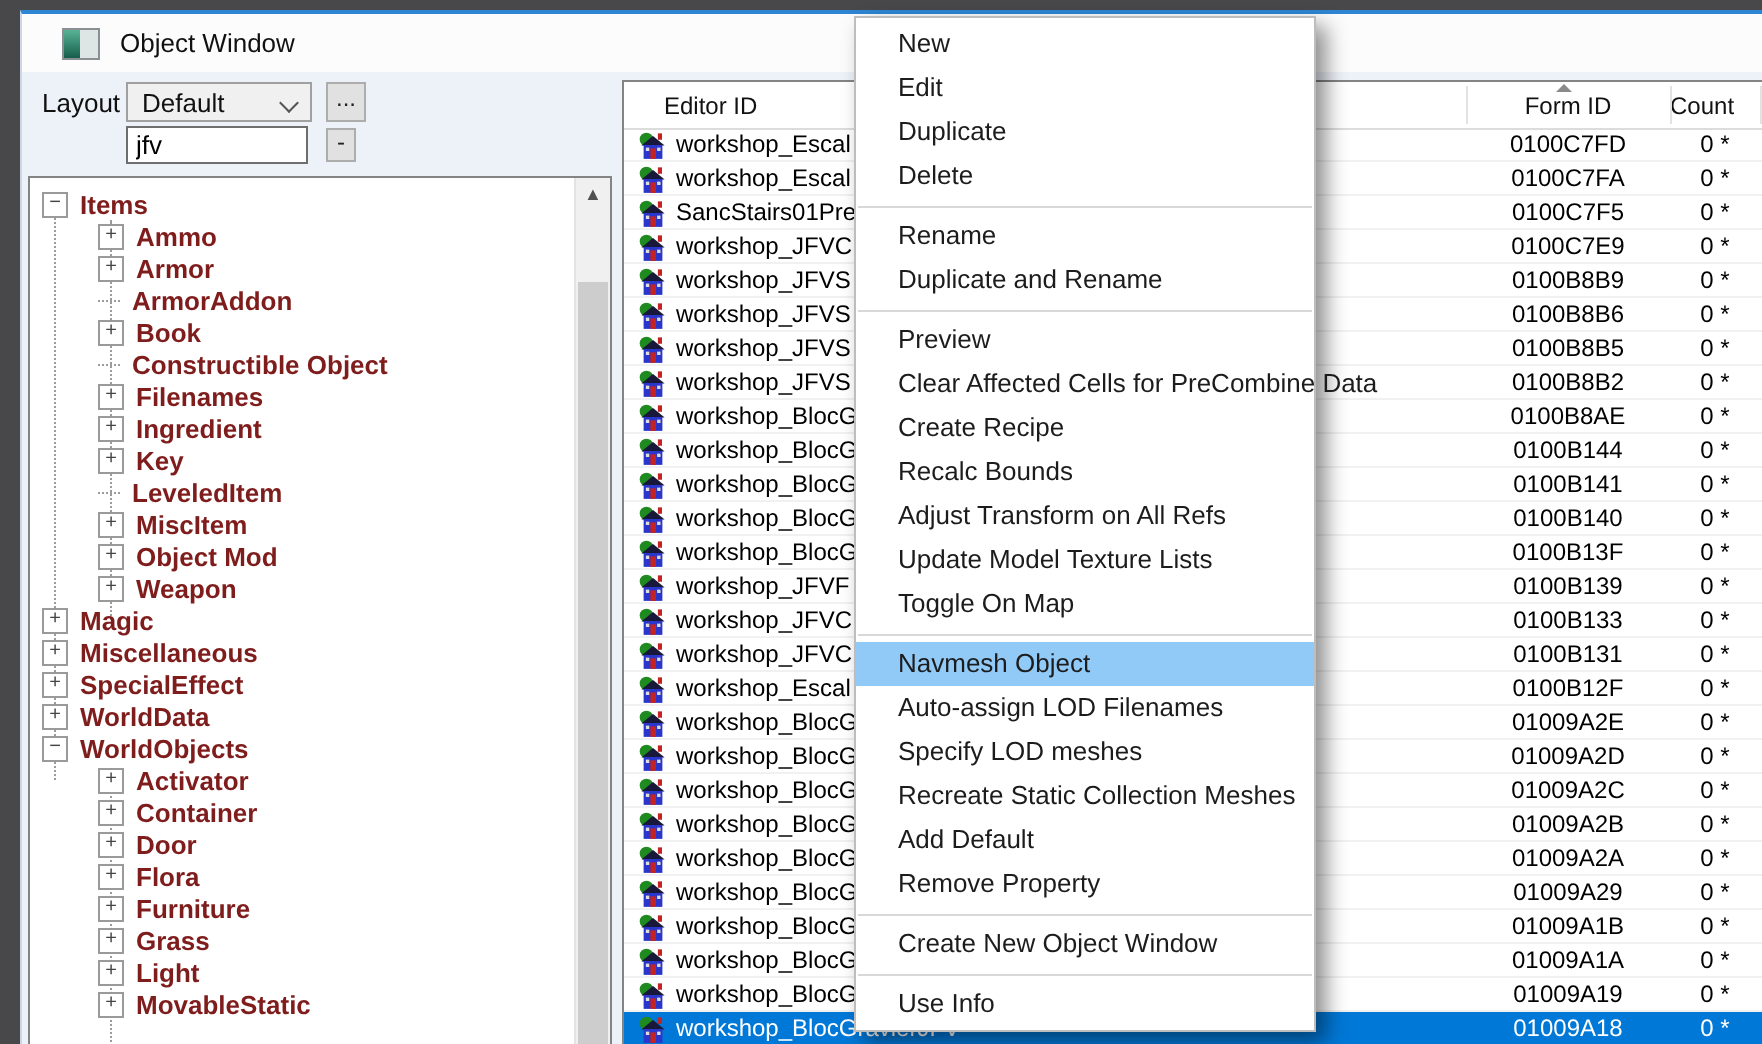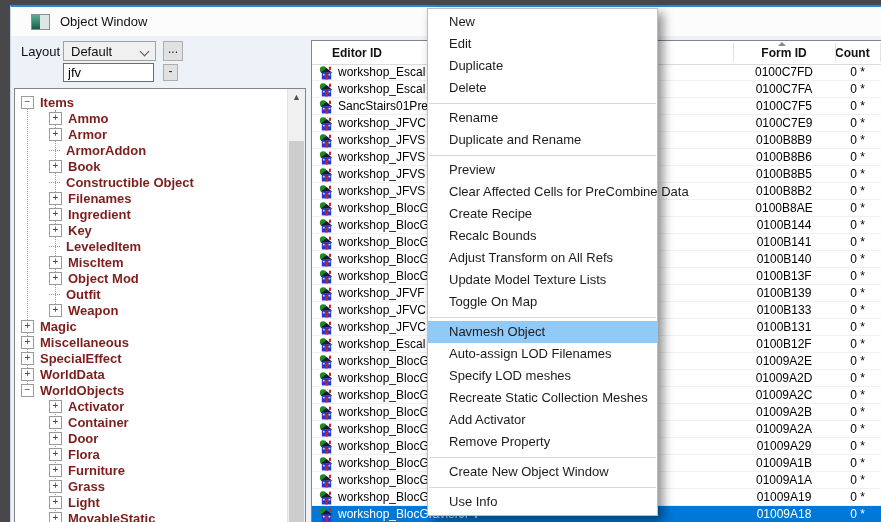--- a/index.html
+++ b/index.html
@@ -41,21 +41,21 @@
   .vscroll{position:absolute;right:0;top:0;bottom:0;width:17px;background:#f0f0f0;border-left:1px solid #e3e3e3;}
   .sarrow{position:absolute;left:0;top:0;width:17px;height:17px;color:#505050;font-size:9px;
       text-align:center;line-height:17px;background:#f0f0f0;}
   .sthumb{position:absolute;left:1px;top:52px;bottom:0;width:15px;background:#cdcdcd;}
   
   .list-panel{position:absolute;left:300px;top:33px;width:571px;height:484px;background:#fff;
       border:1px solid #848484;border-right:none;border-bottom:none;box-sizing:border-box;overflow:hidden;}
   .lheader{position:absolute;left:0;top:0;width:100%;height:23px;background:#fff;
       border-bottom:1px solid #dcdcdc;font-size:12px;color:#111;}
   .lheader .hsep{position:absolute;top:2px;bottom:2px;width:1px;background:#e2e2e2;}
-  .hcell{position:absolute;top:5px;font-weight:bold;}
+  .hcell{position:absolute;top:5px;}
   .hcell.eid{left:20px;}
   .hcell.fid{left:421px;width:102px;text-align:center;}
   .hcell.cnt{left:523px;width:25px;text-align:center;}
   .sortcaret{position:absolute;left:466px;top:1px;width:0;height:0;border-left:4px solid transparent;
       border-right:4px solid transparent;border-bottom:4px solid #8a8a8a;}
   .lrows{position:absolute;left:0;top:23px;right:0;bottom:0;}
   .lrow{position:relative;height:17px;border-bottom:1px solid #f1f1f1;box-sizing:border-box;
       font-size:12px;color:#000;}
   .lrow .licon{position:absolute;left:7px;top:1px;width:15px;height:15px;}
   .lrow .licon svg{display:block;}
@@ -144,24 +144,20 @@
           </div>
           <div class="trow" style="padding-left: 34px;">
             <span class="expander">+</span>
             <span class="tlabel">MiscItem</span>
           </div>
           <div class="trow" style="padding-left: 34px;">
             <span class="expander">+</span>
             <span class="tlabel">Object Mod</span>
           </div>
           <div class="trow" style="padding-left: 34px;">
-            <span class="stub"></span>
-            <span class="tlabel">Outfit</span>
-          </div>
-          <div class="trow" style="padding-left: 34px;">
             <span class="expander">+</span>
             <span class="tlabel">Weapon</span>
           </div>
           <div class="trow" style="padding-left: 6px;">
             <span class="expander">+</span>
             <span class="tlabel">Magic</span>
           </div>
           <div class="trow" style="padding-left: 6px;">
             <span class="expander">+</span>
             <span class="tlabel">Miscellaneous</span>
@@ -679,21 +675,21 @@
       <div class="mitem">Create Recipe</div>
       <div class="mitem">Recalc Bounds</div>
       <div class="mitem">Adjust Transform on All Refs</div>
       <div class="mitem">Update Model Texture Lists</div>
       <div class="mitem">Toggle On Map</div>
       <div class="msep"></div>
       <div class="mitem hl">Navmesh Object</div>
       <div class="mitem">Auto-assign LOD Filenames</div>
       <div class="mitem">Specify LOD meshes</div>
       <div class="mitem">Recreate Static Collection Meshes</div>
-      <div class="mitem">Add Activator</div>
+      <div class="mitem">Add Default</div>
       <div class="mitem">Remove Property</div>
       <div class="msep"></div>
       <div class="mitem">Create New Object Window</div>
       <div class="msep"></div>
       <div class="mitem">Use Info</div>
     </div>
 
 </div>
 
 </body></html>

